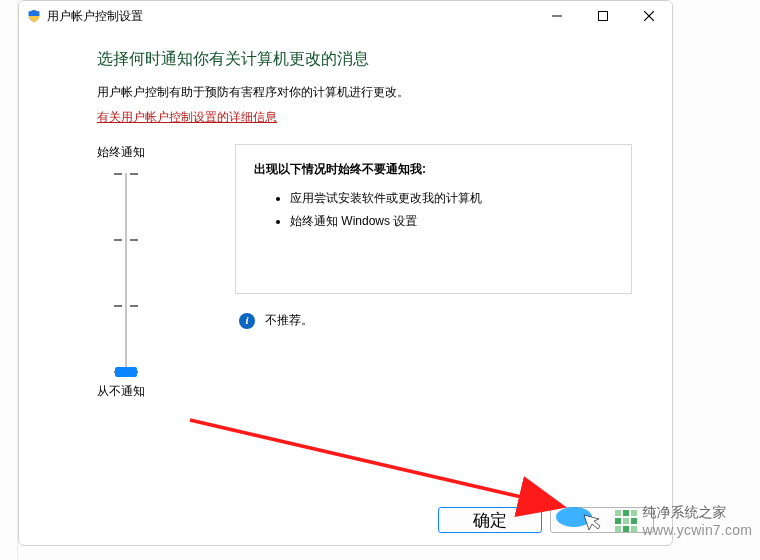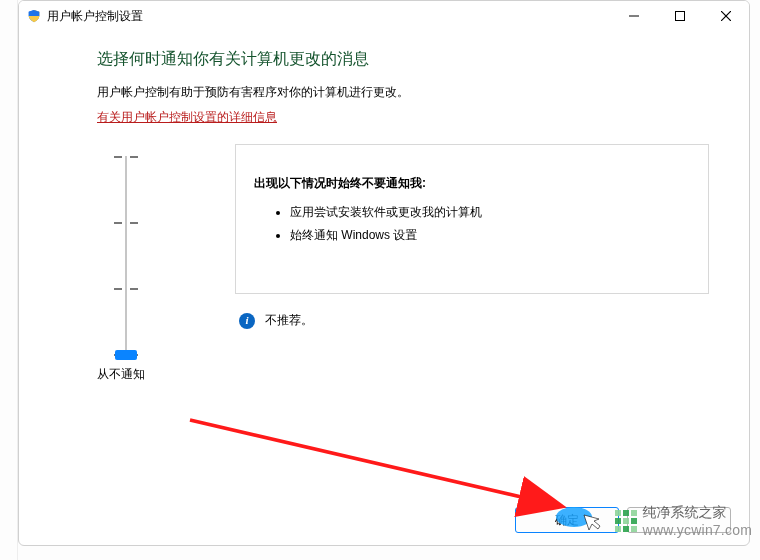--- a/index.html
+++ b/index.html
@@ -21,21 +21,21 @@
     width: 18px;
     height: 560px;
     background: #fdfdfd;
     border-right: 1px solid #eee;
     box-sizing: border-box;
   }
   .window {
     position: absolute;
     left: 18px;
     top: 0;
-    width: 732px;
+    width: 655px;
     height: 546px;
     background: #ffffff;
     border: 1px solid #d0d0d0;
     box-sizing: border-box;
     border-radius: 6px;
     overflow: hidden;
   }
   .titlebar {
     height: 30px;
     display: flex;
@@ -129,21 +129,21 @@
     height: 10px;
     background: #0a84ff;
     border-radius: 2px;
   }
   .info-col {
     flex: 1;
     margin-left: 20px;
   }
   .info-box {
     border: 1px solid #d8d8d8;
-    padding: 30px 18px 20px 18px;
+    padding: 16px 18px 20px 18px;
     min-height: 150px;
     box-sizing: border-box;
   }
   .info-box .bold {
     font-weight: 700;
     font-size: 12px;
     margin-bottom: 10px;
   }
   .info-box ul {
     margin: 12px;
@@ -179,21 +179,21 @@
     bottom: 12px;
     right: 18px;
     display: flex;
     gap: 8px;
   }
   .btn {
     min-width: 78px;
     height: 24px;
     border: 1px solid #b5b5b5;
     background: #fdfdfd;
-    font-size: 12px;
+    font-size: 17px;
     padding: 0 12px;
     display: flex;
     align-items: center;
     justify-content: center;
     border-radius: 3px;
   }
   .btn.primary {
     border-color: #0a84ff;
   }
   
@@ -279,20 +279,21 @@
     </div>
   </div>
 
   <div class="content">
     <h1 class="main">选择何时通知你有关计算机更改的消息</h1>
     <p class="desc">用户帐户控制有助于预防有害程序对你的计算机进行更改。</p>
     <a class="link" href="#">有关用户帐户控制设置的详细信息</a>
 
     <div class="body-row">
       <div class="slider-col">
+        <div class="slider-label">始终通知</div>
         <div class="slider-wrap">
           <div class="slider-track"></div>
           <div class="slider-tick" style="top:0%">
               <span></span>
               <span></span>
             </div>
           <div class="slider-tick" style="top:33%">
               <span></span>
               <span></span>
             </div>

